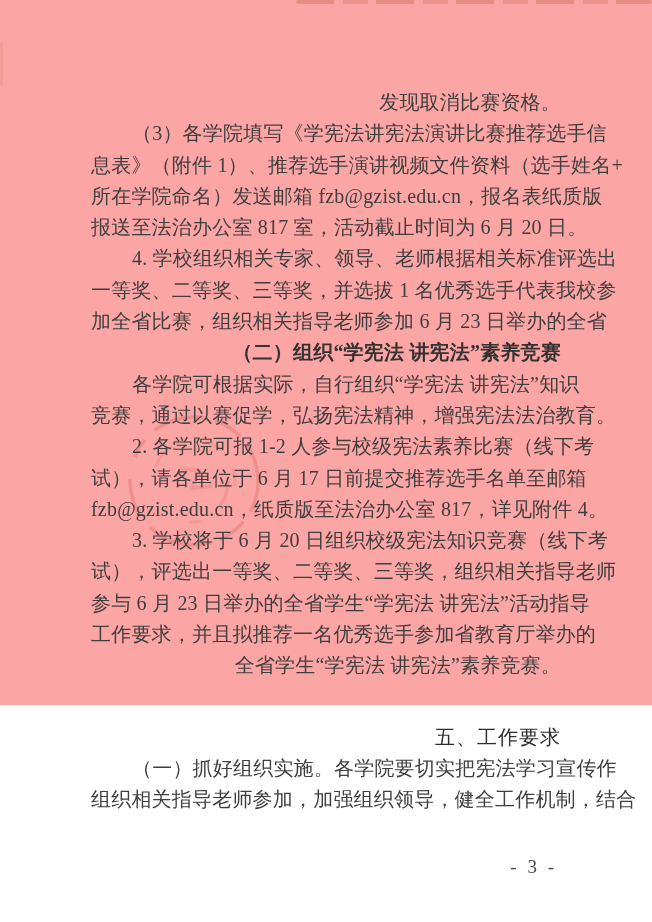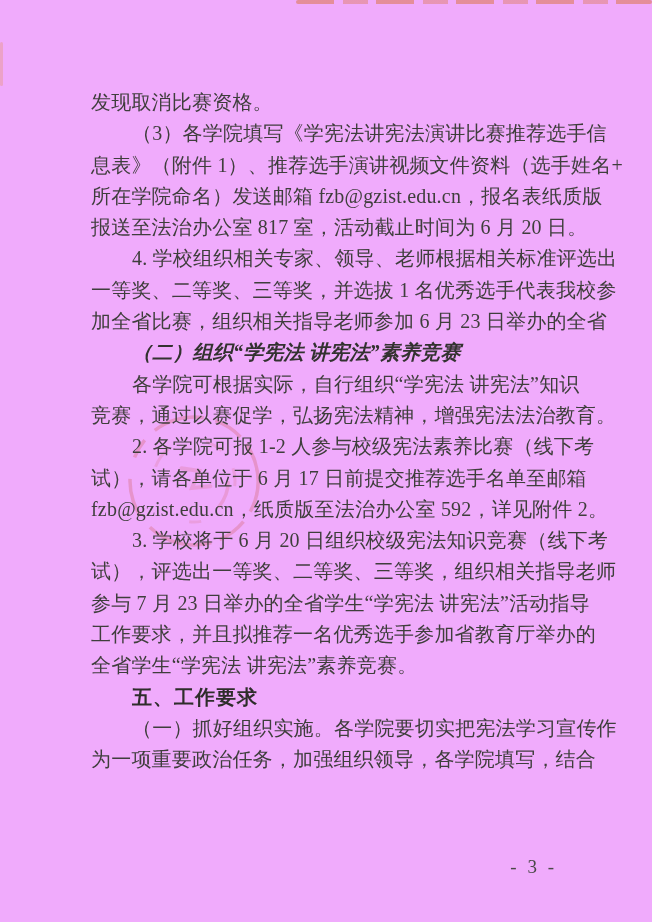--- a/index.html
+++ b/index.html
@@ -6,24 +6,25 @@
     margin: 0;
     padding: 0;
     width: 652px;
     height: 922px;
     overflow: hidden;
     background: #ffffff;
   }
   .page {
     position: relative;
     width: 652px;
-    height: 922px;
-    background: #f0abfc;
+    height: 705px;
+    background: #fca5a5;
     font-family: "Liberation Serif", "DejaVu Serif", serif;
     color: #3f3e3c;
+    text-align: right;
   }
   
   .top-dashes {
     position: absolute;
     left: 296px;
     top: 0;
     width: 356px;
     height: 4px;
     background: repeating-linear-gradient(
       90deg,
@@ -63,26 +64,27 @@
     width: 470px;
   }
   .line {
     height: 31.3px;
     line-height: 31.3px;
     font-size: 20px;
     letter-spacing: 0.2px;
     white-space: nowrap;
   }
   .indent { padding-left: 41px; }
-  .bold-serif { font-weight: 700; color: #333230; font-style: italic; }
+  .bold-serif { font-weight: 700; color: #333230; }
   .heading-sans {
-    font-weight: 700;
+    font-weight: 400;
     font-family: "Liberation Sans", "DejaVu Sans", sans-serif;
     color: #2e2d2b;
     letter-spacing: 1px;
+    margin-top: 40px;
   }
   .page-number {
     position: absolute;
     top: 856px;
     right: 95px;
     font-size: 19px;
     letter-spacing: 3px;
     color: #4a4947;
     font-family: "Liberation Serif", "DejaVu Serif", serif;
   }
@@ -111,26 +113,26 @@
     <div class="line">所在学院命名）发送邮箱 fzb@gzist.edu.cn，报名表纸质版</div>
     <div class="line">报送至法治办公室 817 室，活动截止时间为 6 月 20 日。</div>
     <div class="line indent">4. 学校组织相关专家、领导、老师根据相关标准评选出</div>
     <div class="line">一等奖、二等奖、三等奖，并选拔 1 名优秀选手代表我校参</div>
     <div class="line">加全省比赛，组织相关指导老师参加 6 月 23 日举办的全省</div>
     <div class="line indent bold-serif">（二）组织“学宪法 讲宪法”素养竞赛</div>
     <div class="line indent">各学院可根据实际，自行组织“学宪法 讲宪法”知识</div>
     <div class="line">竞赛，通过以赛促学，弘扬宪法精神，增强宪法法治教育。</div>
     <div class="line indent">2. 各学院可报 1-2 人参与校级宪法素养比赛（线下考</div>
     <div class="line">试），请各单位于 6 月 17 日前提交推荐选手名单至邮箱</div>
-    <div class="line">fzb@gzist.edu.cn，纸质版至法治办公室 592，详见附件 2。</div>
+    <div class="line">fzb@gzist.edu.cn，纸质版至法治办公室 817，详见附件 4。</div>
     <div class="line indent">3. 学校将于 6 月 20 日组织校级宪法知识竞赛（线下考</div>
     <div class="line">试），评选出一等奖、二等奖、三等奖，组织相关指导老师</div>
-    <div class="line">参与 7 月 23 日举办的全省学生“学宪法 讲宪法”活动指导</div>
+    <div class="line">参与 6 月 23 日举办的全省学生“学宪法 讲宪法”活动指导</div>
     <div class="line">工作要求，并且拟推荐一名优秀选手参加省教育厅举办的</div>
     <div class="line">全省学生“学宪法 讲宪法”素养竞赛。</div>
     <div class="line indent heading-sans">五、工作要求</div>
     <div class="line indent">（一）抓好组织实施。各学院要切实把宪法学习宣传作</div>
-    <div class="line">为一项重要政治任务，加强组织领导，各学院填写，结合</div>
+    <div class="line">组织相关指导老师参加，加强组织领导，健全工作机制，结合</div>
   </div>
 
   <div class="page-number">- 3 -</div>
 
 </div>
 
 </body></html>

